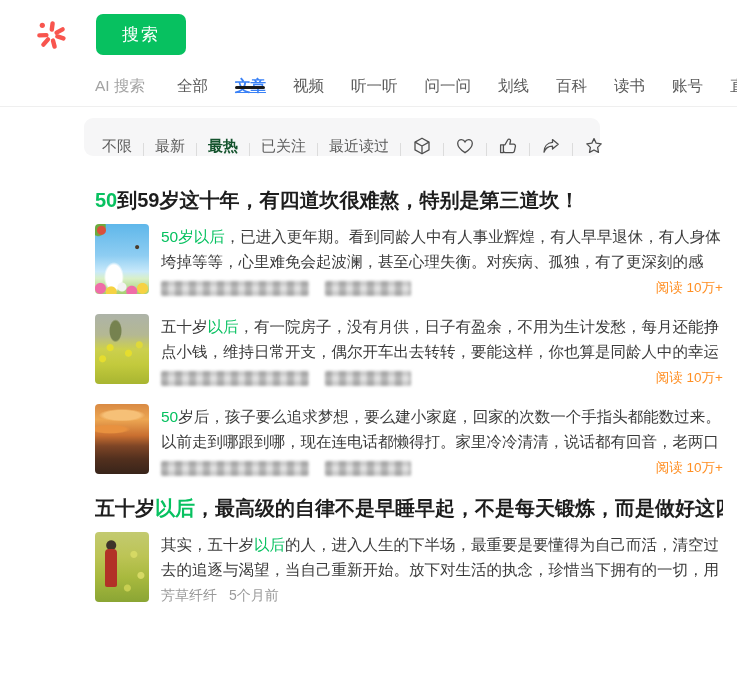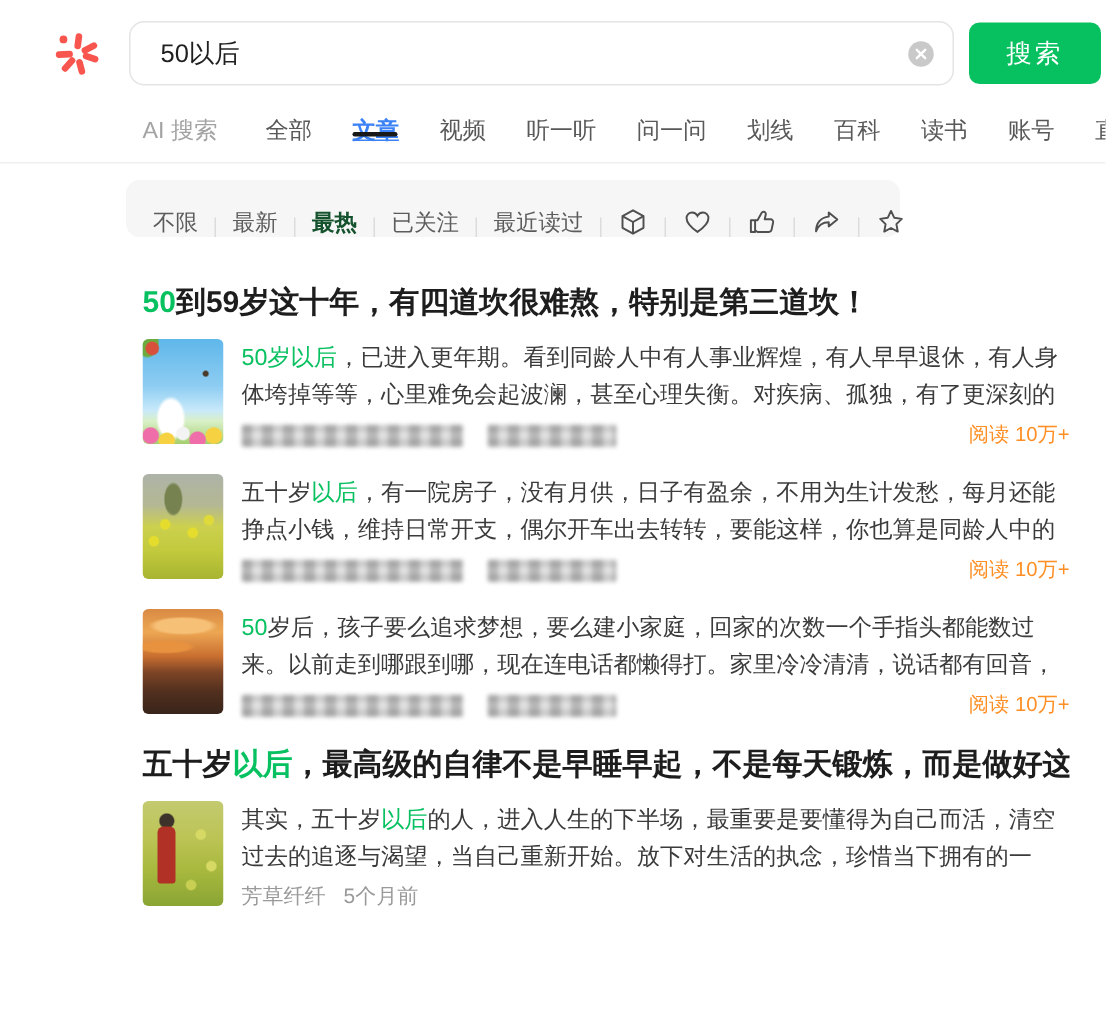--- a/index.html
+++ b/index.html
@@ -32,21 +32,21 @@
   
   .filter-bar { margin:11px 0 0 84px; width:516px; height:38px; background:#f6f6f7;
     border-radius:9px; display:flex; align-items:flex-end; padding:0 18px; font-size:15px;
     color:#5c5c5c; }
   .f-item { cursor:pointer; white-space:nowrap; }
   .f-item.active { color:#14532d; font-weight:700; }
   .f-div { width:1px; height:13px; background:#dcdcdc; margin:0 11px; flex:none; }
   .f-icon { display:flex; cursor:pointer; }
 
   
-  .results { margin:30px 24px 0 95px; }
+  .results { margin:30px 14px 0 95px; }
   .result { margin-bottom:18px; }
   .r-title { font-size:20px; font-weight:650; color:#1d1d1d; line-height:28px;
     margin-bottom:10px; cursor:pointer; white-space:nowrap; overflow:hidden; }
   .hl { color:#07c160; }
   .r-body { display:flex; }
   .r-thumb { width:54px; height:70px; border-radius:4px; margin-right:12px; flex:none;
     position:relative; overflow:hidden; cursor:pointer; }
   .r-main { flex:1; min-width:0; }
   .r-snippet { font-size:15.5px; color:#3b3b3b; line-height:25px; max-height:50px;
     overflow:hidden; cursor:pointer; }
@@ -101,29 +101,20 @@
     <svg width="30" height="30" viewBox="0 0 30 30" fill="none" stroke="#f8554e" stroke-width="4.4" stroke-linecap="round">
       <circle cx="6.3" cy="5.3" r="2.6" fill="#f8554e" stroke="none"></circle>
       <path d="M16.6 3.4 L15.8 9.6"></path>
       <path d="M26.6 9.4 L20.6 12.6"></path>
       <path d="M3.4 15.4 L10.4 15.1"></path>
       <path d="M7.4 24.6 L12.0 19.4"></path>
       <path d="M17.0 20.6 L18.6 26.6"></path>
       <path d="M21.4 16.4 L27.4 18.4"></path>
     </svg>
   </div>
-  <div class="search-box">
-    <input class="search-input" readonly="" value="50以后" style="">
-    <span class="clear-btn">
-      <svg width="18" height="18" viewBox="0 0 18 18">
-        <circle cx="9" cy="9" r="8.5" fill="#c9c9c9"></circle>
-        <path d="M6.2 6.2 L11.8 11.8 M11.8 6.2 L6.2 11.8" stroke="#fff" stroke-width="1.6" stroke-linecap="round"></path>
-      </svg>
-    </span>
-  </div>
   <button class="search-btn">搜索</button>
 </header>
 
 <nav class="tabs">
   <span class="tab muted">AI 搜索</span>
   <span class="tab-divider"></span>
   <span class="tab">全部</span>
   <span class="tab active">文章</span>
   <span class="tab">视频</span>
   <span class="tab">听一听</span>

